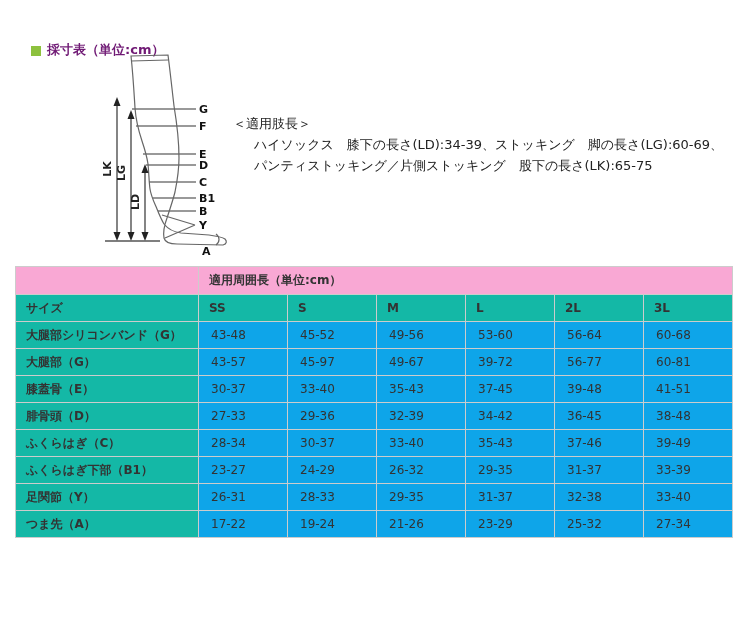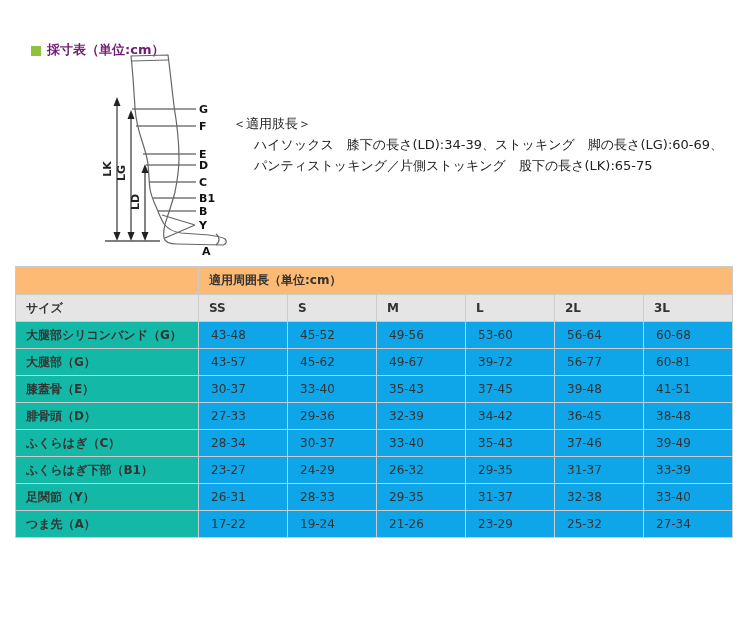--- a/index.html
+++ b/index.html
@@ -35,22 +35,22 @@
     font-size: 12px; color: #333;
   }
   table.sizing col.c-label { width: 183px; }
   table.sizing col.c-val   { width: 89px; }
   table.sizing td, table.sizing th {
     border: 1px solid #ccc; height: 27px;
     text-align: left; vertical-align: middle;
     padding: 0 4px 0 10px; font-weight: normal;
     white-space: nowrap; overflow: hidden;
   }
-  table.sizing tr.group-row th { height: 28px; background: #fdba74; font-weight: bold; }
-  table.sizing tr.size-row th { background: #e5e5e5; font-weight: bold; }
+  table.sizing tr.group-row th { height: 28px; background: #f9a8d4; font-weight: bold; }
+  table.sizing tr.size-row th { background: #14b8a6; font-weight: bold; }
   table.sizing td.row-label { background: #14b8a6; font-weight: bold; }
   table.sizing td.val { background: #0ea5e9; padding-left: 12px; }
 </style>
 </head>
 <body>
 
 <div class="page-title">
   <span class="bullet"></span>
   <span>採寸表（単位:cm）</span>
 </div>
@@ -163,21 +163,21 @@
     <td class="val">43-48</td>
     <td class="val">45-52</td>
     <td class="val">49-56</td>
     <td class="val">53-60</td>
     <td class="val">56-64</td>
     <td class="val">60-68</td>
   </tr>
   <tr>
     <td class="row-label">大腿部（G）</td>
     <td class="val">43-57</td>
-    <td class="val">45-62</td>
+    <td class="val">45-97</td>
     <td class="val">49-67</td>
     <td class="val">39-72</td>
     <td class="val">56-77</td>
     <td class="val">60-81</td>
   </tr>
   <tr>
     <td class="row-label">膝蓋骨（E）</td>
     <td class="val">30-37</td>
     <td class="val">33-40</td>
     <td class="val">35-43</td>

